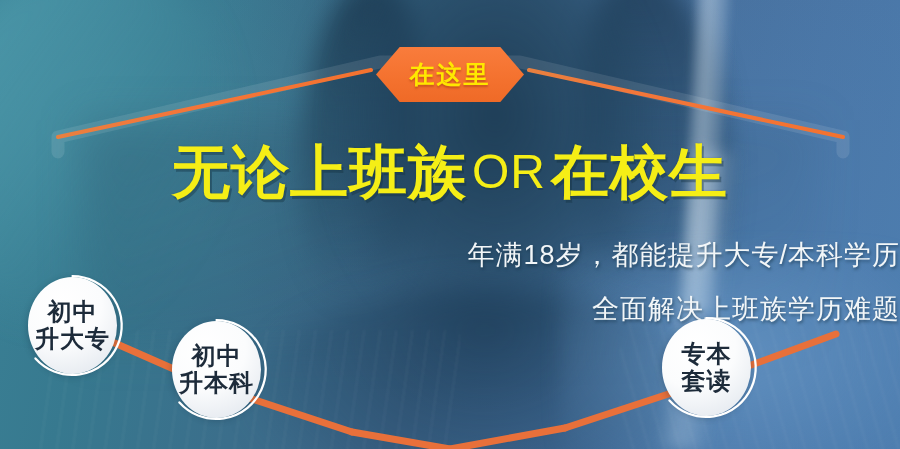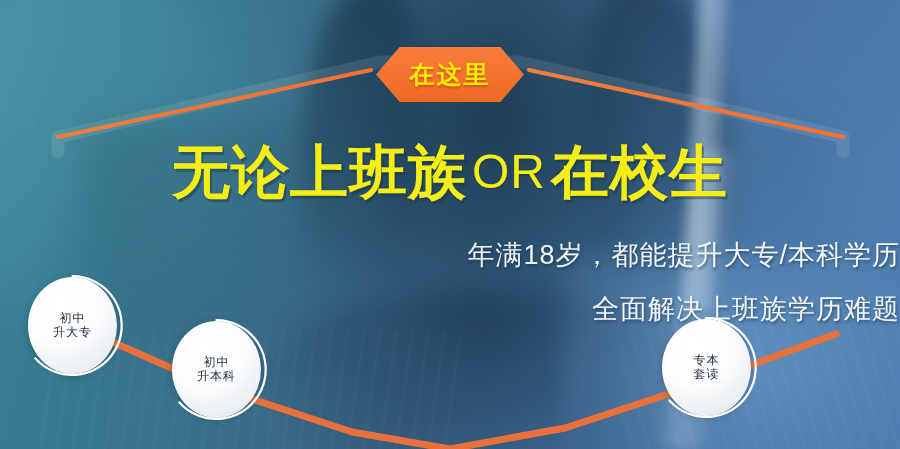--- a/index.html
+++ b/index.html
@@ -139,21 +139,21 @@
   }
   .node .disc {
     position:absolute; left:7px; top:7px; right:7px; bottom:7px;
     border-radius:50%;
     background:radial-gradient(circle at 36% 28%, #ffffff 0%, #fbfcfd 46%, #e9edf2 78%, #dde3ea 100%);
     box-shadow:0 2px 7px rgba(12,38,56,0.30);
   }
   .node .ringsvg { position:absolute; left:0; top:0; width:100%; height:100%; }
   .node .txt {
     position:relative; z-index:3;
-    color:#1d2b3a; font-size:12px; font-weight:400;
+    color:#1d2b3a; font-size:24px; font-weight:700;
     line-height:1.12; letter-spacing:1px;
   }
   .node .txt .l { display:block; }
 </style>
 </head>
 <body>
 
 <div id="banner">
 
   <div class="bgshape figure-left"></div>

